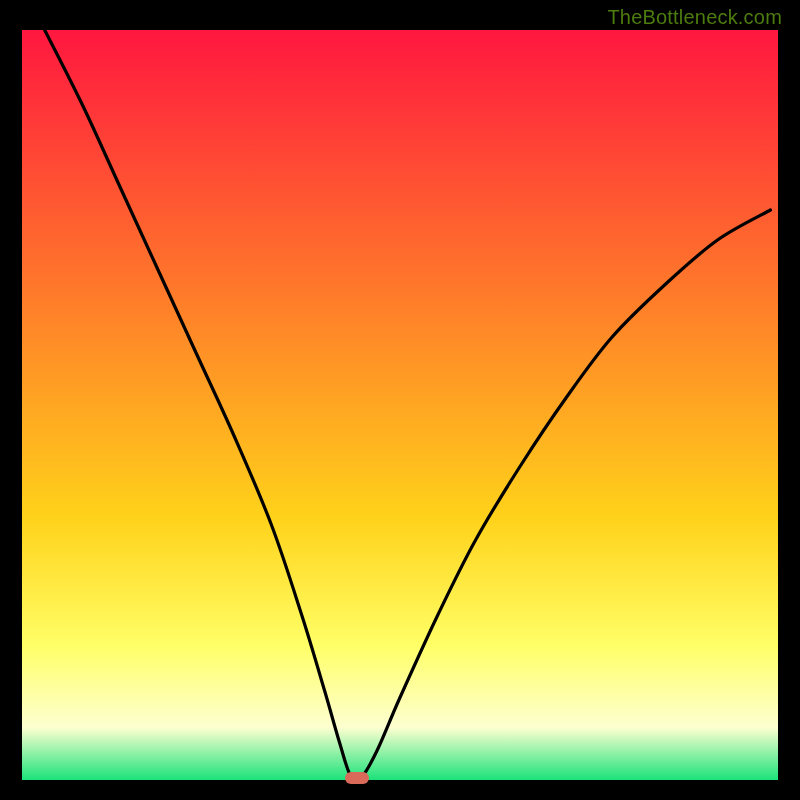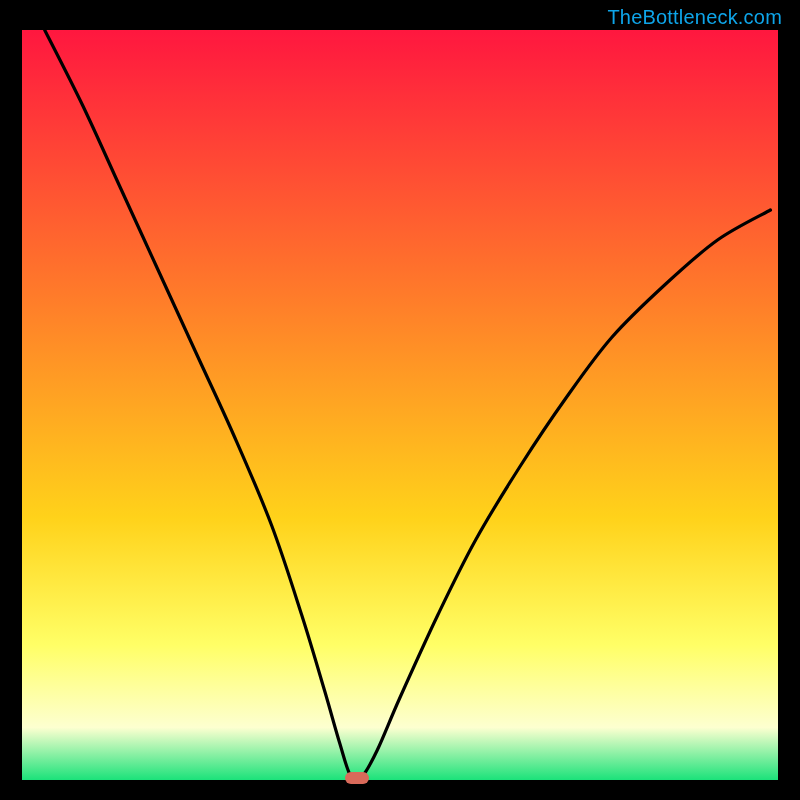--- a/index.html
+++ b/index.html
@@ -8,21 +8,21 @@
     width: 800px;
     height: 800px;
     background: #000;
     position: relative;
     font-family: Arial, sans-serif;
   }
   .watermark {
     position: absolute;
     top: 6px;
     right: 18px;
-    color: #0ea5e9;
+    color: #4d7c0f;
     font-size: 20px;
     font-weight: 500;
     letter-spacing: 0.2px;
     z-index: 10;
   }
   .frame {
     position: absolute;
     left: 22px;
     top: 30px;
     width: 756px;

